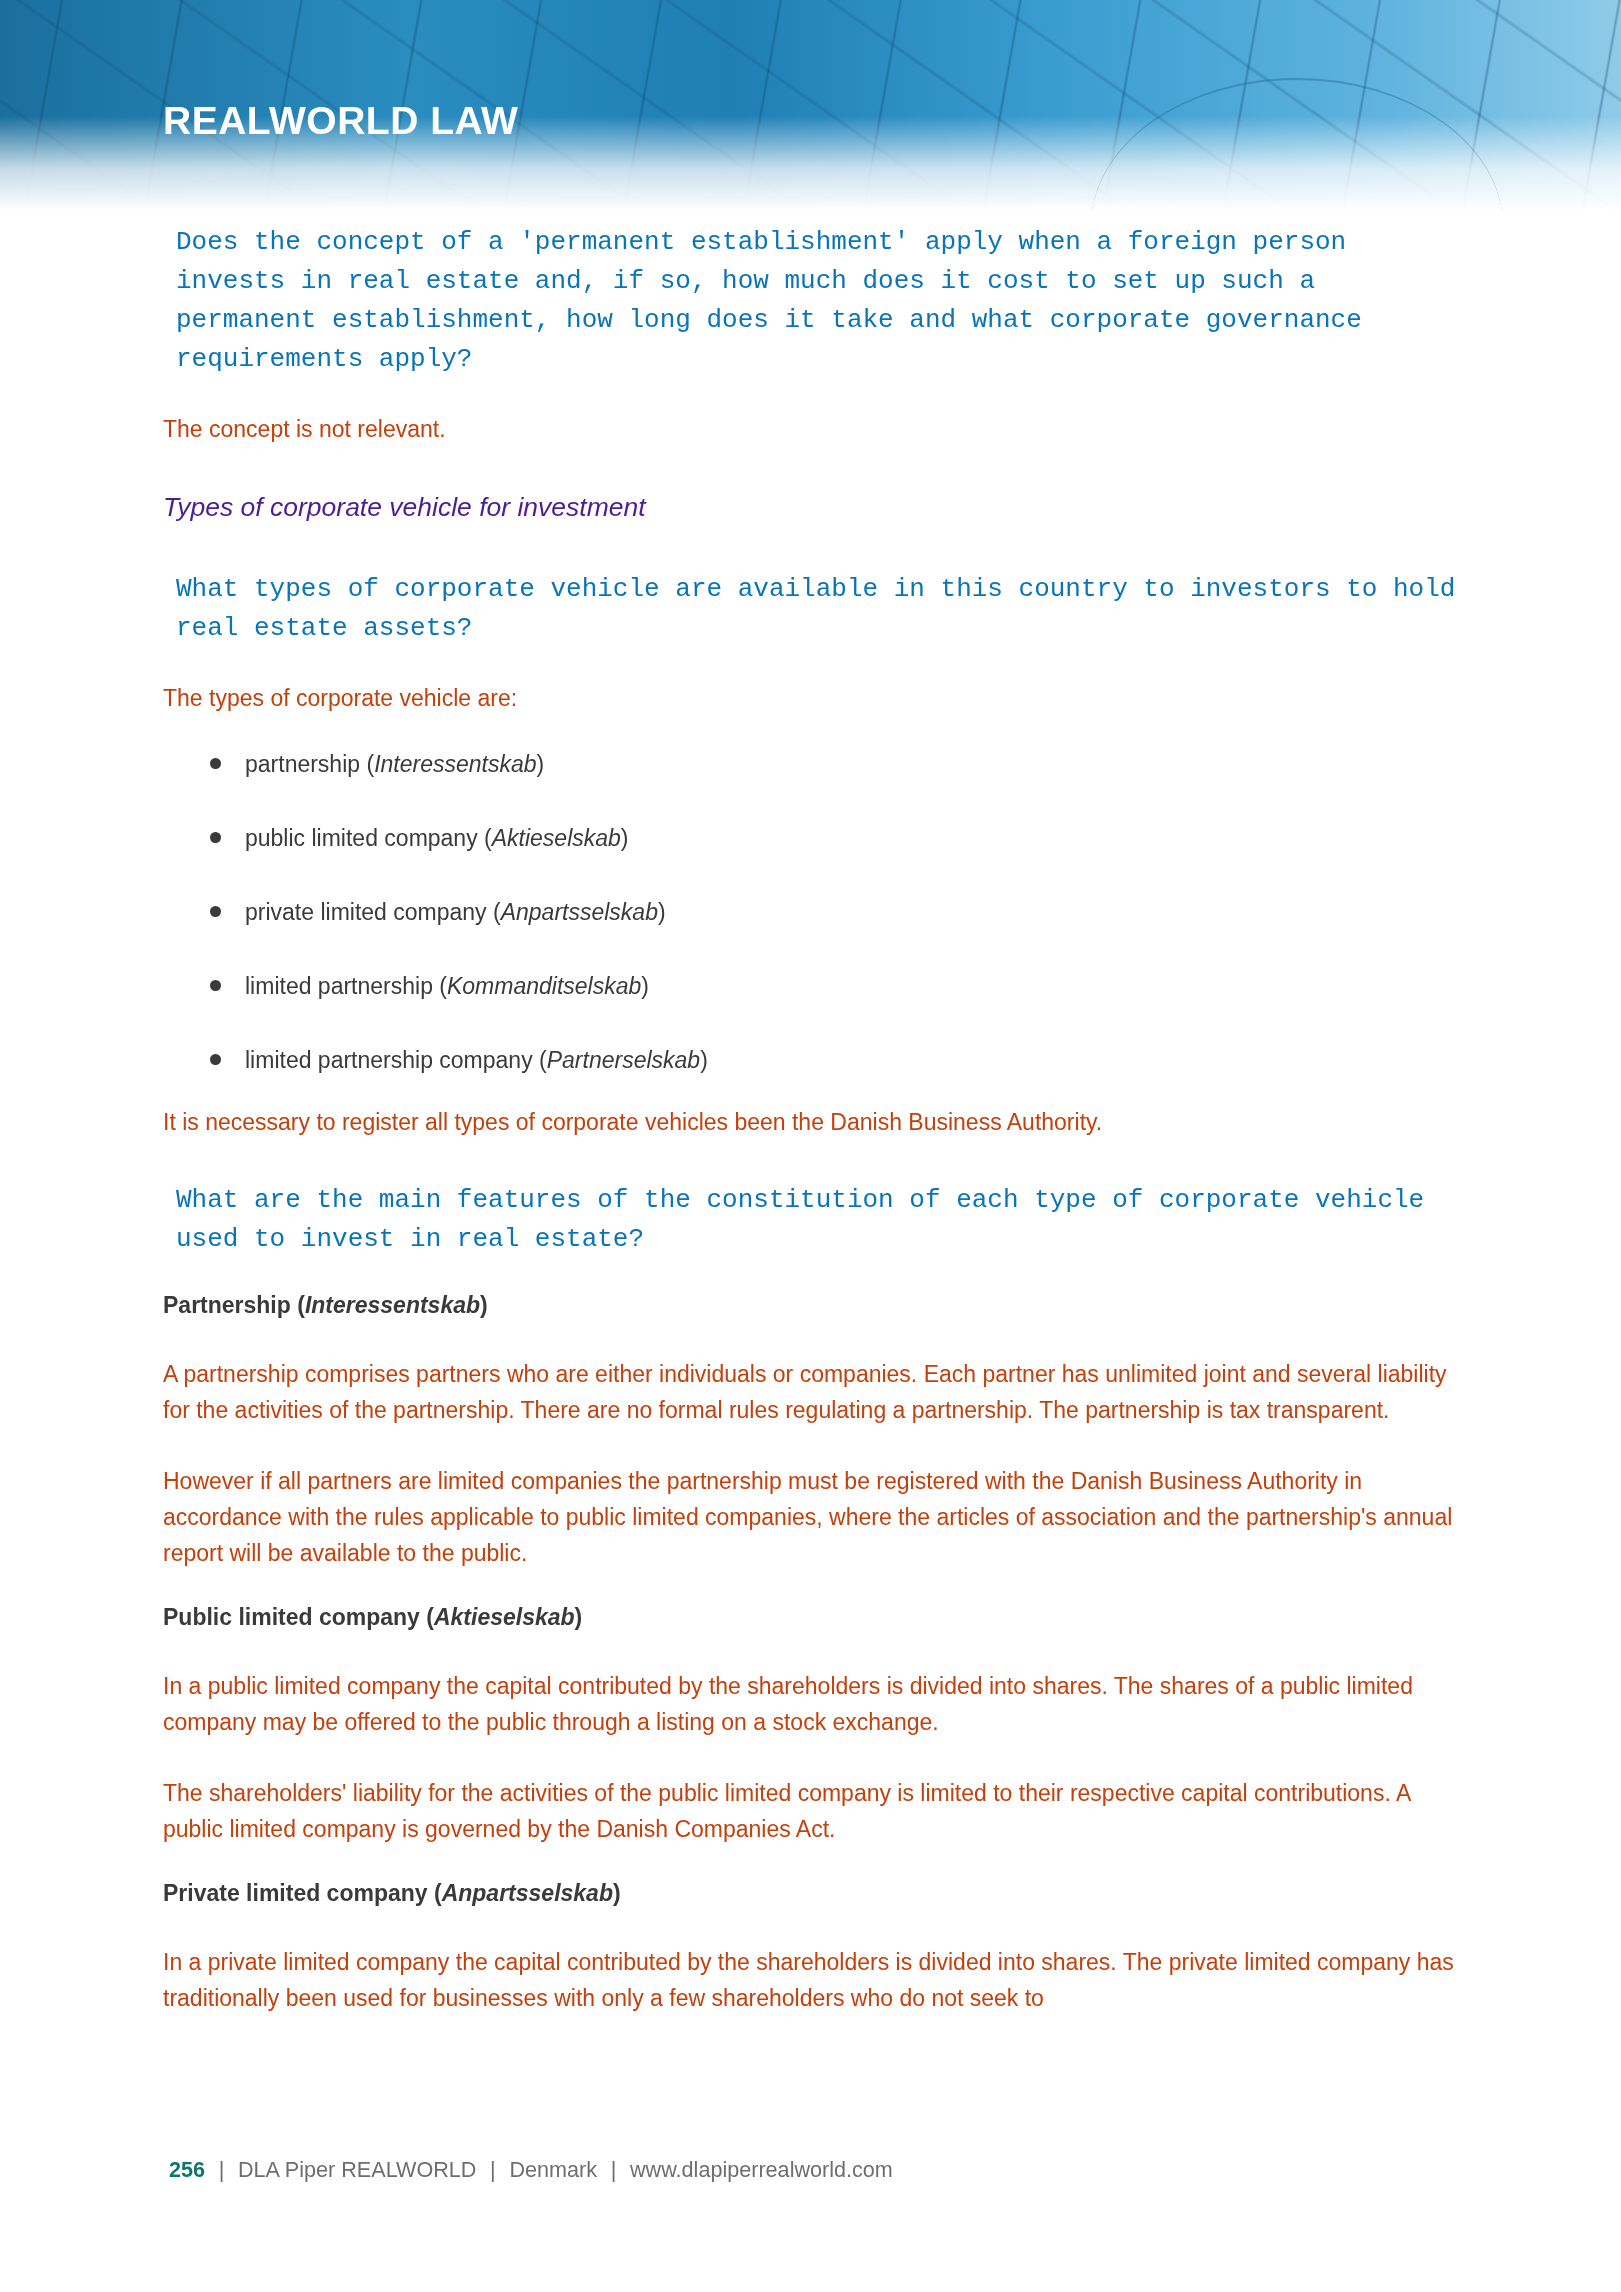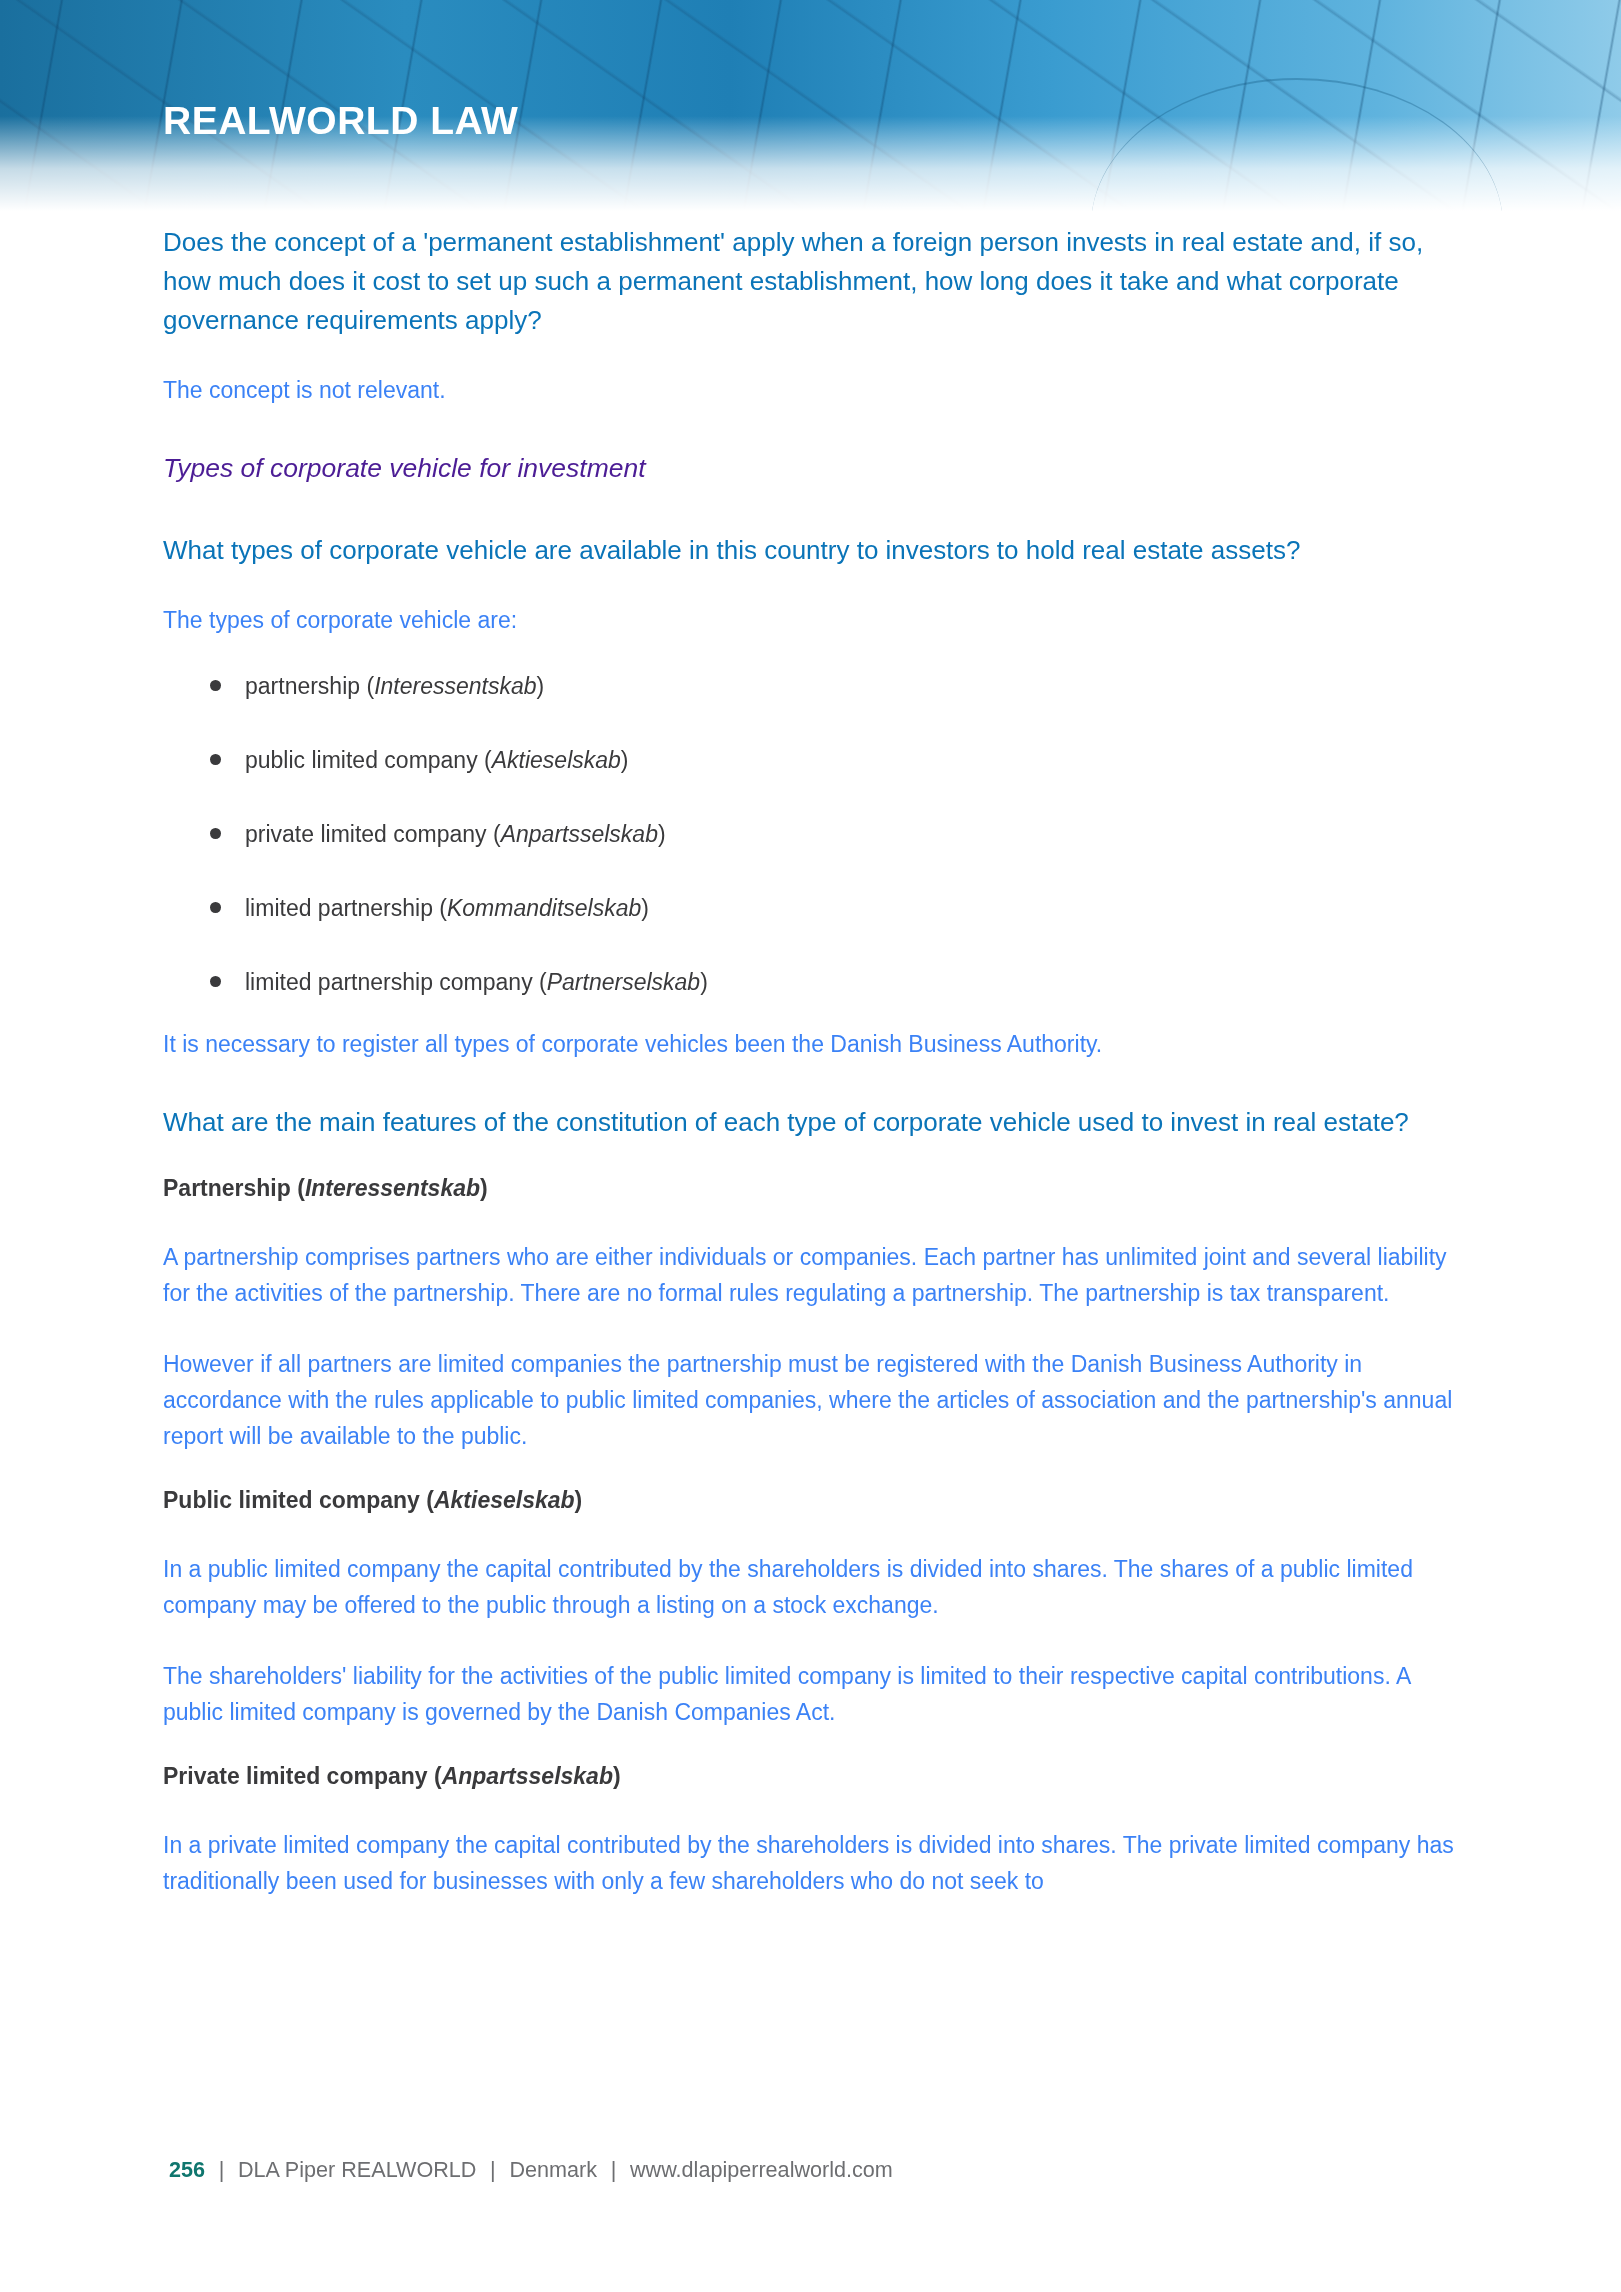--- a/index.html
+++ b/index.html
@@ -11,22 +11,22 @@
         repeating-linear-gradient(100deg, rgba(255,255,255,0.0) 0px, rgba(255,255,255,0.0) 59px, rgba(10,60,100,0.35) 61px, rgba(255,255,255,0.0) 63px, rgba(255,255,255,0.0) 118px),
         repeating-linear-gradient(35deg, rgba(255,255,255,0.0) 0px, rgba(255,255,255,0.0) 88px, rgba(20,70,110,0.25) 90px, rgba(255,255,255,0.0) 93px),
         linear-gradient(90deg, #1a6f9e 0%, #2a8cbf 25%, #1f7fb5 45%, #3a9cd0 65%, #5fb3de 85%, #8fcbe9 100%);
     }
     .banner-glass { position: absolute; right: 118px; top: 78px; width: 412px; height: 294px;
       border-radius: 50% 50% 0 0; border-top: 2.9px solid rgba(20,90,130,0.35); }
     .banner-title { position: absolute; left: 163px; top: 57px; color: #ffffff;
       font-family: "Liberation Sans", sans-serif; font-weight: bold; font-size: 39px; letter-spacing: 0.5px; margin-top: 42px; }
 
     .content { position: absolute; left: 163px; top: 223px; width: 1304px; }
-    .q { color: #0a74b8; font-size: 26px; line-height: 39px; margin: 0 0 32px 0; }
-    .p { color: #3b82f6; font-size: 23px; line-height: 36px; margin: 0 0 35px 0; }
+    .q { color: #0a74b8; font-size: 26px; line-height: 39px; margin: 0 0 32px 13px; font-family: Liberation Mono, monospace; }
+    .p { color: #c2410c; font-size: 23px; line-height: 36px; margin: 0 0 35px 0; }
     .sect { color: #4c1d95; font-size: 26.5px; font-style: italic; margin: 16px 0 43px 0; line-height: 39px; }
     .sub { color: #3a3a3c; font-size: 23px; font-weight: bold; margin: 0 0 33px 0; line-height: 35px; }
     ul.bullets { list-style: none; margin: 0; padding: 0; }
     ul.bullets li { position: relative; padding-left: 82px; font-size: 23px; line-height: 35px; margin-bottom: 39px; color: #3a3a3c; }
     ul.bullets li .dot { position: absolute; left: 47px; top: 10.8px; width: 10.8px; height: 10.8px; border-radius: 50%; background: #3a3a3c; }
     em { font-style: italic; }
     .tight { margin-bottom: 0; }
 
     .footer { position: absolute; left: 169px; top: 2157px; font-size: 21.6px; color: #6d6e71; white-space: nowrap; }
     .footer .pg { font-weight: bold; color: #0f766e; }

